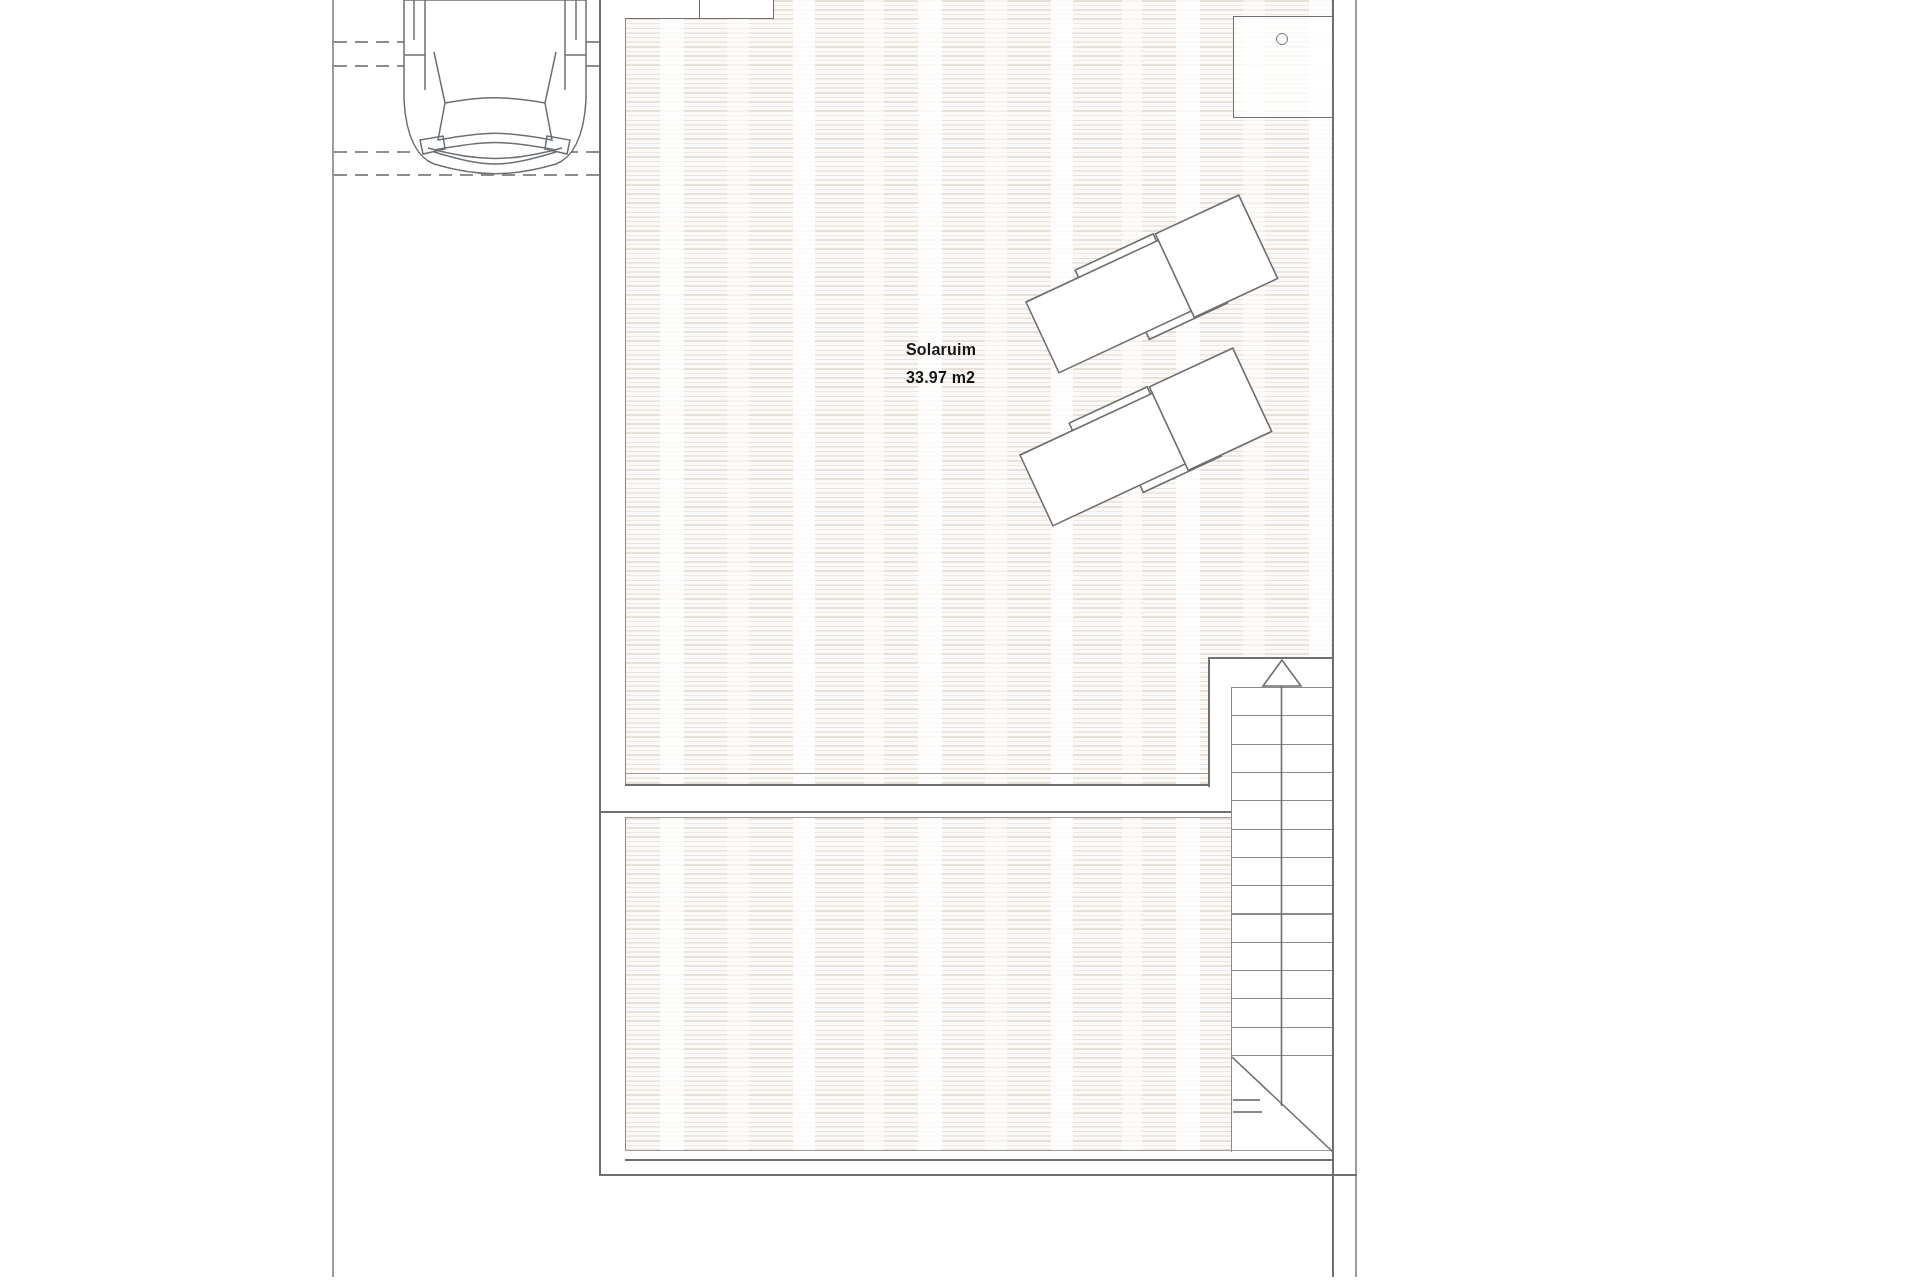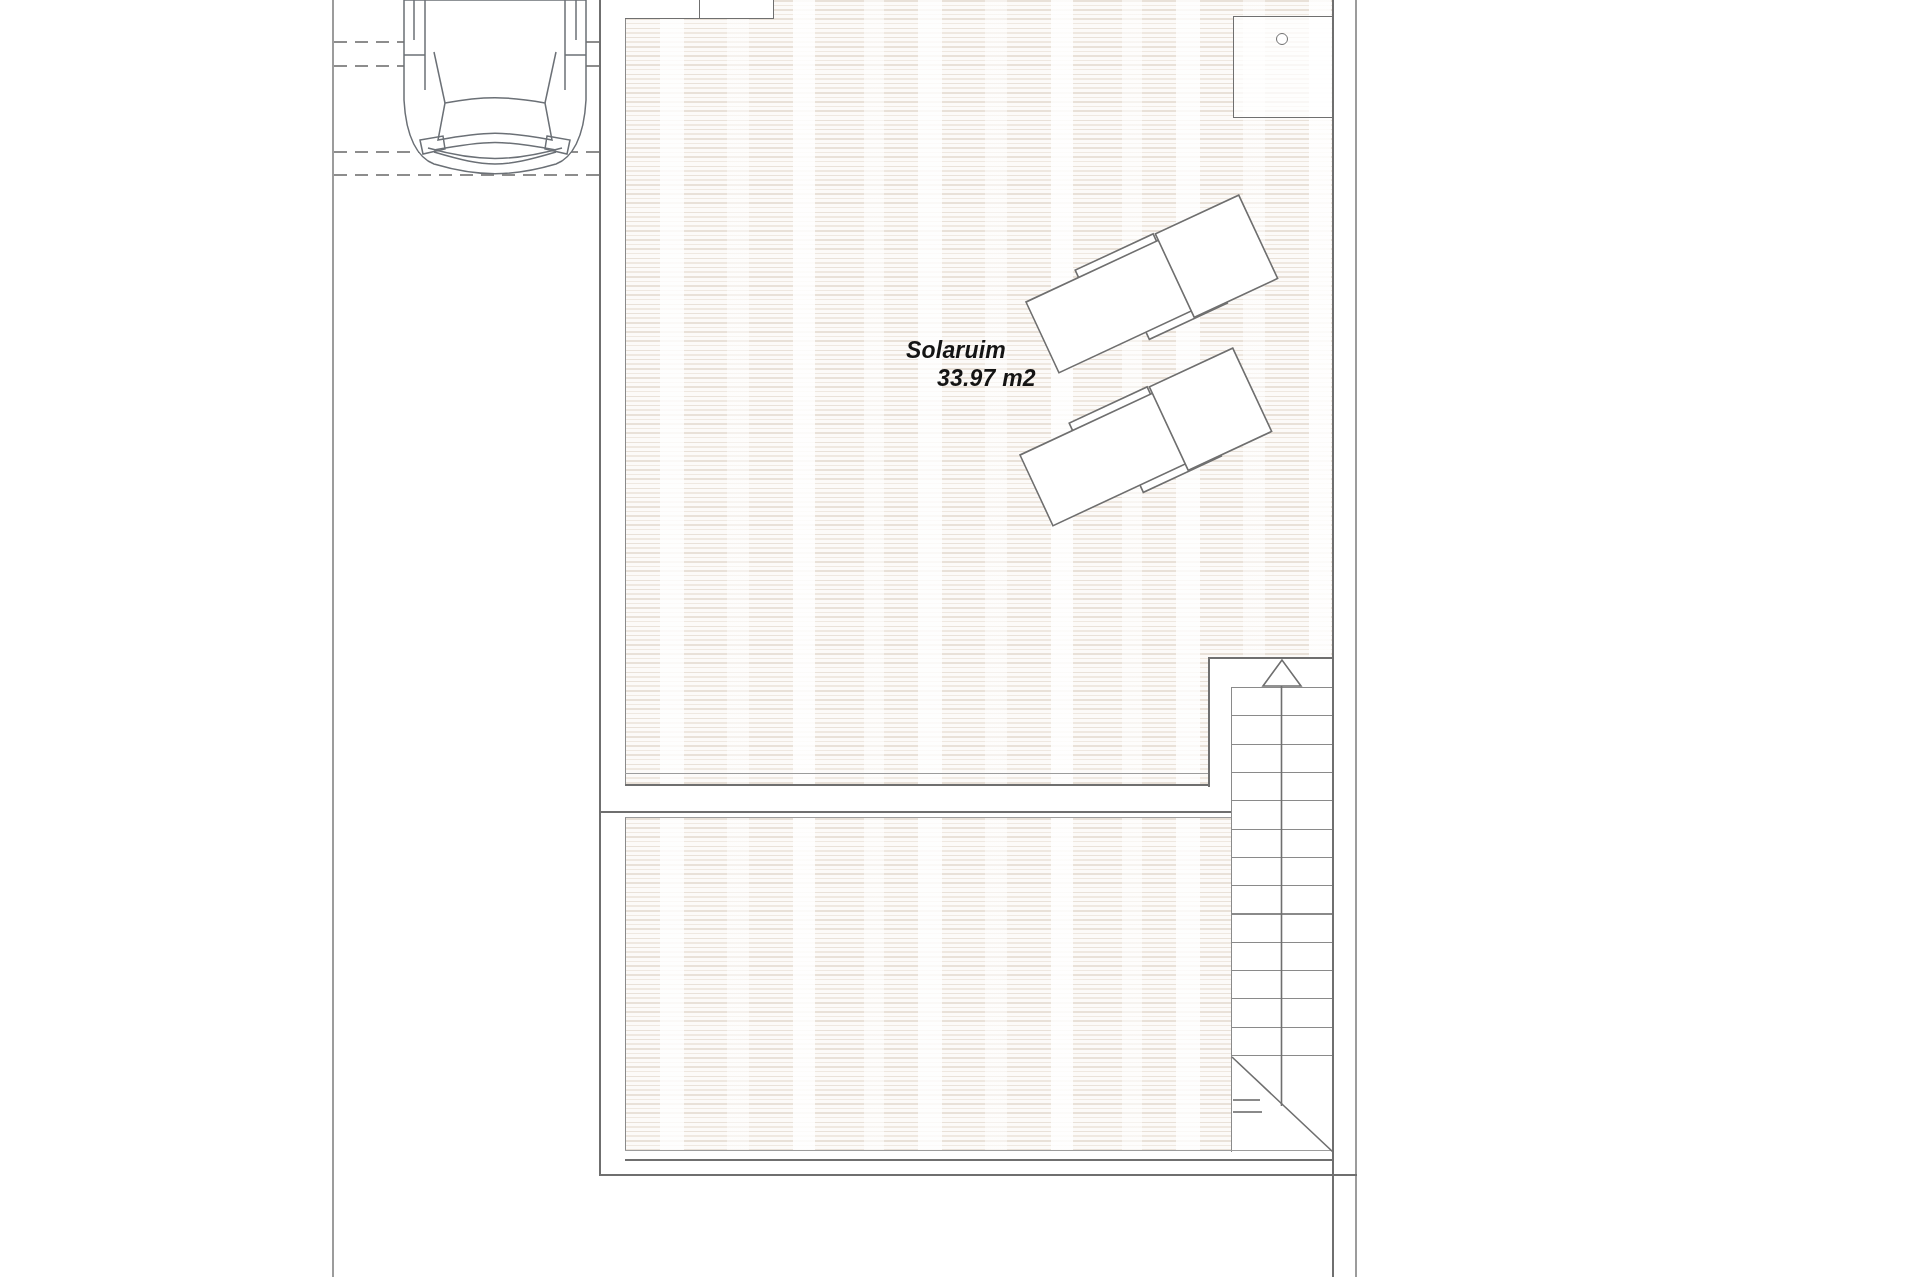--- a/index.html
+++ b/index.html
@@ -30,22 +30,22 @@
   .vline{background:var(--line-strong);}
   .vline-light{background:var(--line-light);}
   .hline{background:var(--line-strong);}
   .hline-light{background:var(--line-light);}
   .dashline{
     height:2px;
     background-image:repeating-linear-gradient(90deg,#8d8d8d 0 13px, rgba(0,0,0,0) 13px 21px);
   }
   .tread{position:absolute;left:0;width:100%;height:1.2px;background:#8a8a8a;}
   .room-label{
-    color:var(--text);font-size:23px;font-weight:bold;line-height:28px;
-    letter-spacing:.2px;white-space:nowrap;font-style:italic;
+    color:var(--text);font-size:16px;font-weight:bold;line-height:28px;
+    letter-spacing:.2px;white-space:nowrap;
   }
   .circle-fixture{
     width:10px;height:10px;border:1.6px solid var(--line-strong);
     border-radius:50%;background:#fff;
   }
   svg .ln{stroke:var(--line-strong);fill:none;stroke-width:1.6;}
   svg .lnw{stroke:var(--line-strong);fill:#ffffff;stroke-width:1.6;}
   svg .car{stroke:#6b7076;fill:none;stroke-width:1.5;}
   svg .carfill{stroke:#6b7076;fill:#ffffff;stroke-width:1.5;}
 </style>
@@ -106,21 +106,21 @@
 
   <div class="abs hline-light" style="left:625px;top:1150px;width:708px;height:1px;"></div>
   <div class="abs hline" style="left:625px;top:1159px;width:708px;height:2px;"></div>
 
   <div class="abs vline" style="left:599px;top:0;width:2.4px;height:1176px;"></div>
   <div class="abs hline" style="left:599px;top:1174px;width:758px;height:2.4px;"></div>
   <div class="abs vline" style="left:1332px;top:0;width:2px;height:1277px;"></div>
 
   <div class="abs room-label" style="left:906px;top:336px;">
     <span style="display:block;">Solaruim</span>
-    <span style="display:block;margin-left:31px;">33.97 m2</span>
+    <span style="display:block;">33.97 m2</span>
   </div>
 
   <svg class="abs" style="left:0;top:0;" width="1920" height="1280" viewBox="0 0 1920 1280">
 
     <g transform="translate(398,0)">
       <path class="carfill" d="M6,0 V100 C8,138 20,158 36,164 C80,177 114,177 158,164 C174,158 186,138 188,100 V0 Z"></path>
       <path class="car" d="M27,0 V90"></path>
       <path class="car" d="M167,0 V90"></path>
       <path class="car" d="M16,0 V40"></path>
       <path class="car" d="M178,0 V40"></path>

